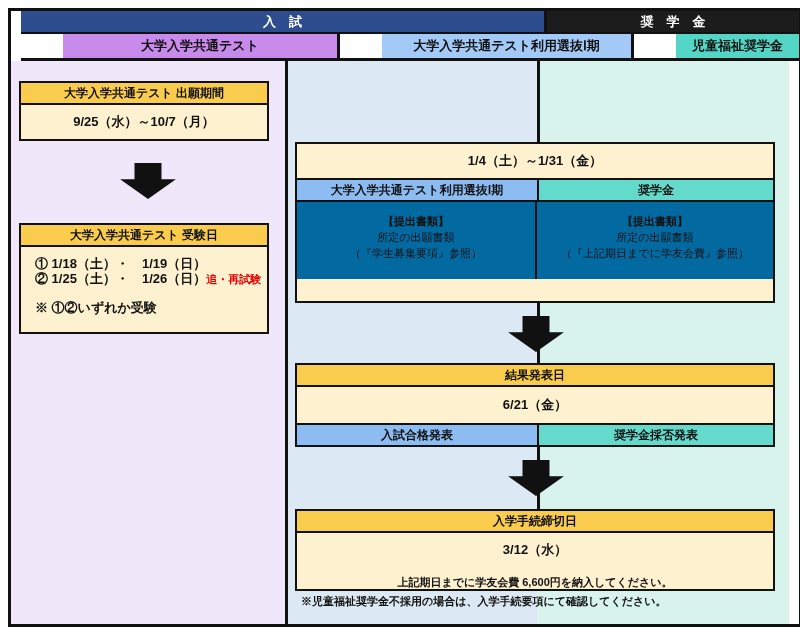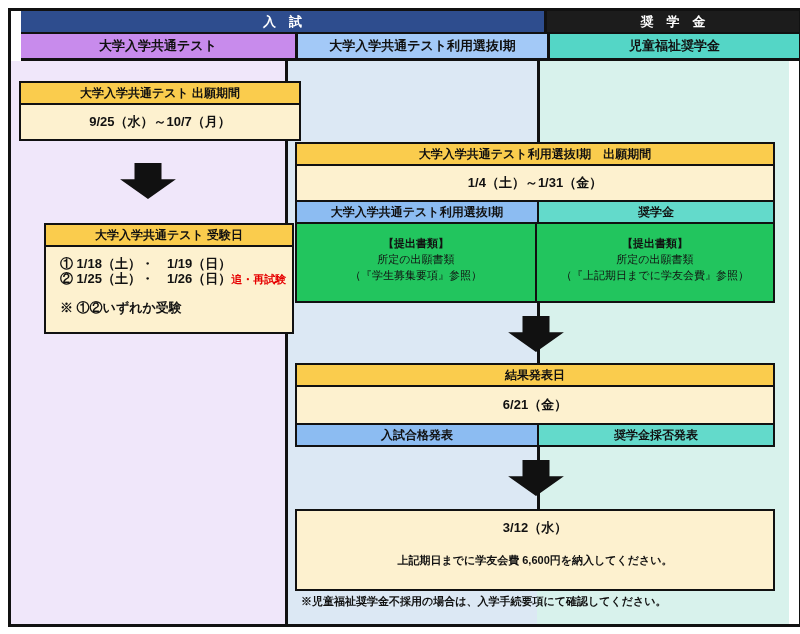--- a/index.html
+++ b/index.html
@@ -16,51 +16,51 @@
   .row1{display:flex;height:21px;border-bottom:2px solid #111;}
   .cell-exam{
     width:523px;border-right:3px solid #111;background:#2E4D8E;
     color:#fff;font-weight:bold;font-size:13px;line-height:21px;text-align:center;
   }
   .cell-sch{
     flex:1;background:#1C1C1C;color:#fff;font-weight:bold;font-size:13px;
     line-height:21px;text-align:center;
   }
   .row2{display:flex;height:24px;border-bottom:3px solid #111;}
-  .row2 div{font-weight:bold;font-size:13px;line-height:24px;text-align:center;}
+  .row2 div{font-weight:bold;font-size:13px;line-height:24px;text-align:center;margin-left:42px;}
   .c1{width:274px;border-right:3px solid #111;background:#C88BEC;}
   .c2{width:249px;border-right:3px solid #111;background:#A3C9F7;}
   .c3{flex:1;background:#54D6C6;}
   
   .content{position:absolute;left:0;top:50px;width:778px;height:563px;}
   .bg-col1{position:absolute;left:0;top:0;width:274px;height:563px;background:#F0E7FA;border-right:3px solid #111;}
   .bg-col2{position:absolute;left:277px;top:0;width:249px;height:563px;background:#DCE8F4;}
   .bg-col3{position:absolute;left:526px;top:0;width:252px;height:563px;background:#D8F2EC;}
   .divider23{position:absolute;left:526px;top:0;width:3px;height:529px;background:#111;}
   
   .bx{position:absolute;border:2px solid #111;background:#FDF1CF;box-sizing:border-box;}
   .bx-h{height:20px;line-height:20px;border-bottom:2px solid #111;background:#FACC4D;
         text-align:center;font-weight:bold;font-size:12px;}
   .date-line{text-align:center;font-weight:bold;font-size:13px;}
   
-  .box-app1{left:8px;top:20px;width:282px;height:60px;}
+  .box-app1{left:8px;top:20px;width:250px;height:60px;}
   .box-app1 .date-line{line-height:34px;}
-  .box-exam{left:8px;top:162px;width:250px;height:111px;margin-left:25px;}
+  .box-exam{left:8px;top:162px;width:250px;height:111px;}
   .exam-body{padding:9px 0 0 14px;font-weight:bold;font-size:13px;line-height:15px;}
   .exam-body .opt{white-space:nowrap;}
   .exam-note-red{color:#E60000;font-size:11px;font-weight:bold;}
   .exam-rule{margin-top:13px;}
   
   .box-sel{left:284px;top:81px;width:480px;height:161px;}
   .box-sel .date-line{line-height:34px;height:34px;}
   .subrow{display:flex;height:20px;border-top:2px solid #111;border-bottom:2px solid #111;}
   .subrow div{font-weight:bold;font-size:12px;line-height:20px;text-align:center;}
   .sub-blue{width:240px;border-right:2px solid #111;background:#8CBCF2;}
   .sub-teal{flex:1;background:#63DACB;}
-  .docsrow{display:flex;height:77px;background:#22c55e;}
+  .docsrow{display:flex;height:77px;background:#0369a1;}
   .docs{width:240px;border-right:2px solid #111;text-align:center;padding-top:11px;
         font-size:11px;line-height:16px;box-sizing:border-box;}
   .docs:last-child{flex:1;border-right:none;}
   .docs .t{font-weight:bold;}
   .box-res{left:284px;top:302px;width:480px;height:84px;}
   .box-res .date-line{line-height:36px;height:36px;}
   .box-enr{left:284px;top:448px;width:480px;height:82px;}
   .box-enr .date-line{margin-top:8px;}
   .enr-note{margin-top:16px;text-align:center;font-weight:bold;font-size:11px;}
   .footnote{position:absolute;left:290px;top:533px;font-size:11px;font-weight:600;}
@@ -107,21 +107,20 @@
     <div class="bx box-exam">
       <div class="bx-h">大学入学共通テスト 受験日</div>
       <div class="exam-body">
         <div class="opt">① 1/18（土）・　1/19（日）</div>
         <div class="opt"><span>② 1/25（土）・　1/26（日）</span><span class="exam-note-red">追・再試験</span></div>
         <div class="exam-rule">※ ①②いずれか受験</div>
       </div>
     </div>
 
     <div class="bx box-sel">
-      <div class="bx-h">大学入学共通テスト利用選抜Ⅰ期　出願期間</div>
       <div class="date-line">1/4（土）～1/31（金）</div>
       <div class="subrow">
         <div class="sub-blue">大学入学共通テスト利用選抜Ⅰ期</div>
         <div class="sub-teal">奨学金</div>
       </div>
       <div class="docsrow">
         <div class="docs">
           <div class="t">【提出書類】</div>
           <div>所定の出願書類</div>
           <div>（『学生募集要項』参照）</div>
@@ -149,19 +148,20 @@
       </div>
     </div>
 
     <div class="arrow ar-m2">
       <svg viewBox="0 0 62 40" xmlns="http://www.w3.org/2000/svg">
           <path d="M16 0 h30 v18 h16 L31 40 L0 18 h16 Z" fill="#111"></path>
         </svg>
     </div>
 
     <div class="bx box-enr">
+      <div class="bx-h">入学手続締切日</div>
       <div class="date-line">3/12（水）</div>
       <div class="enr-note">上記期日までに学友会費 6,600円を納入してください。</div>
     </div>
 
     <div class="footnote">※児童福祉奨学金不採用の場合は、入学手続要項にて確認してください。</div>
   </div>
 </div>
 
 </body></html>

